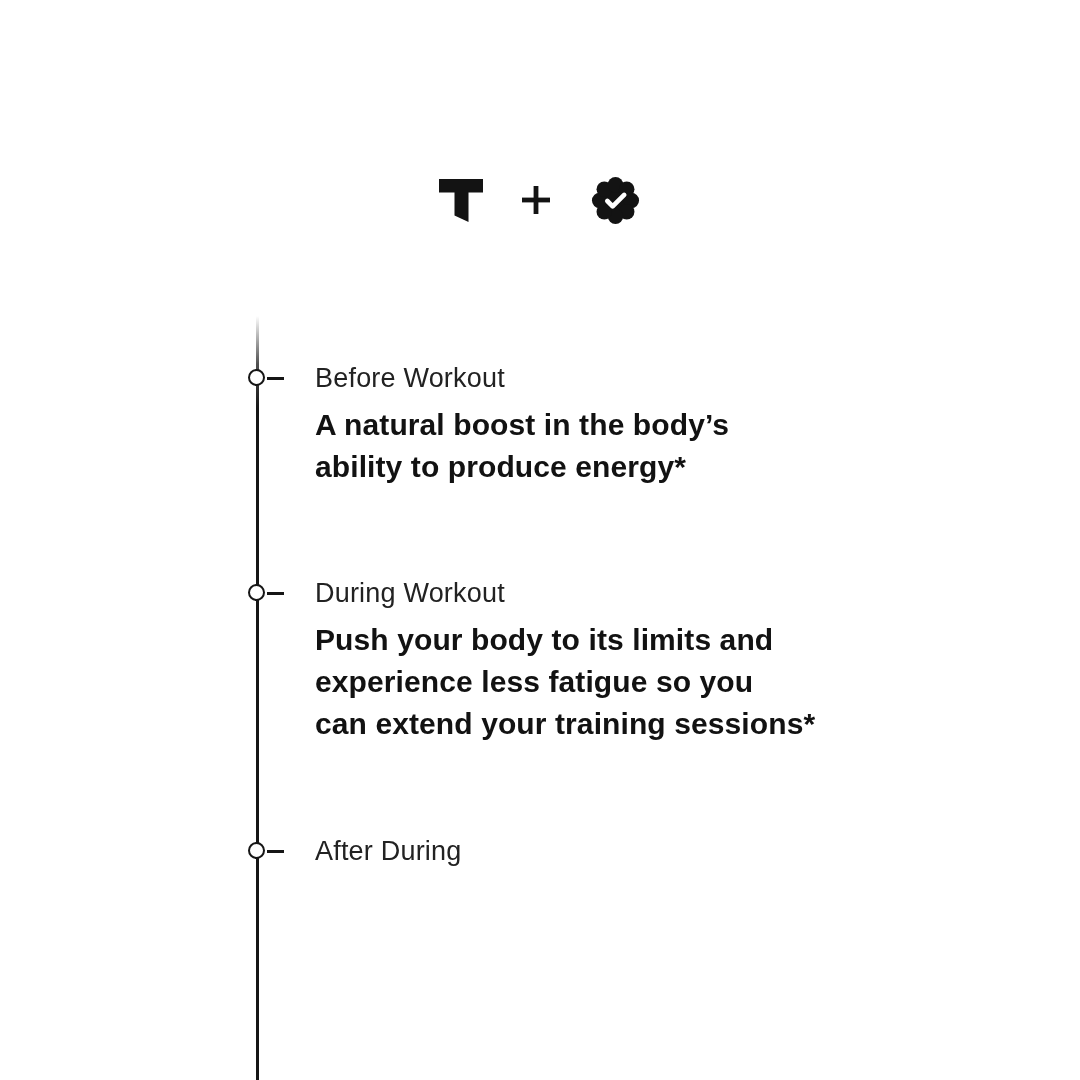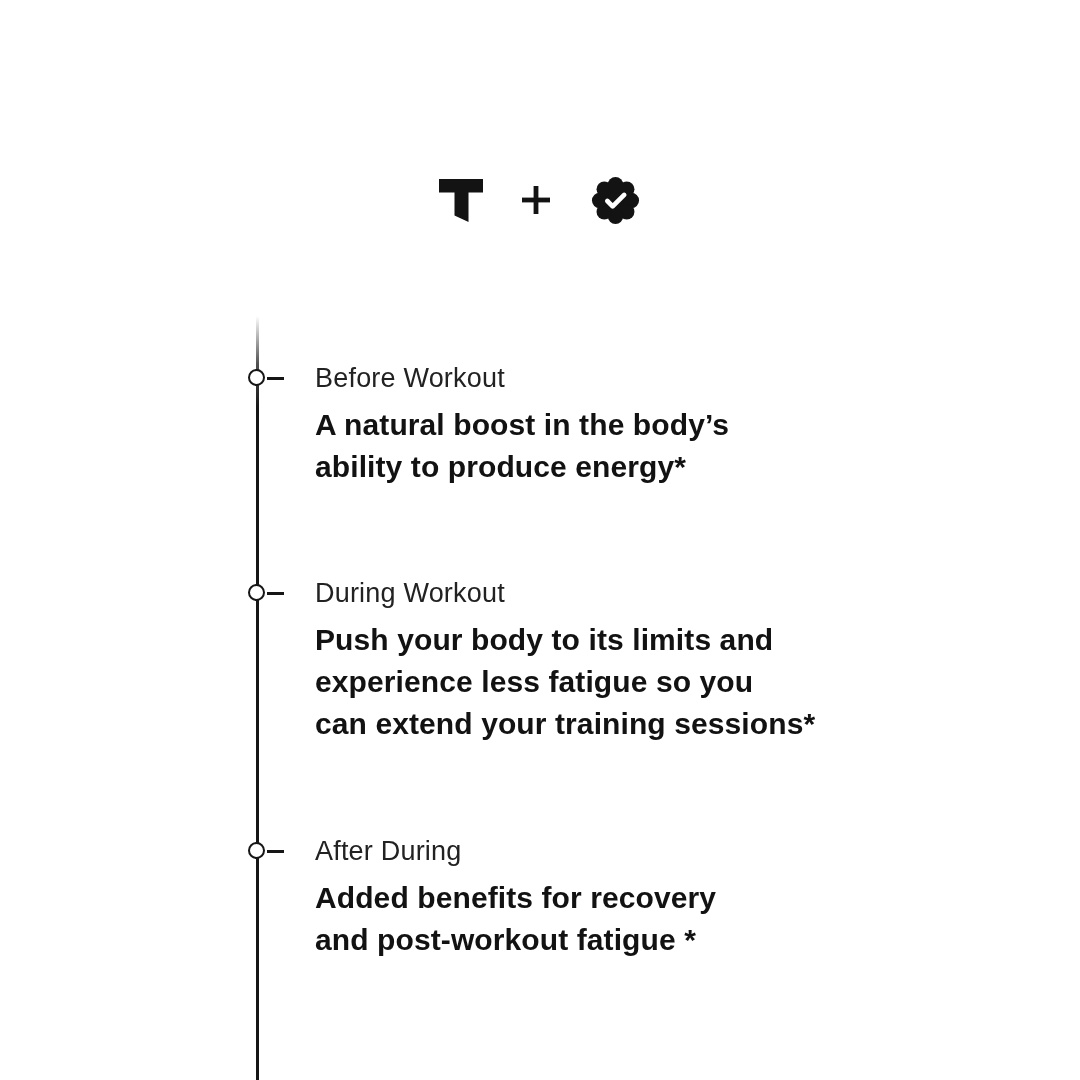--- a/index.html
+++ b/index.html
@@ -137,17 +137,15 @@
   </div>
 
   <div class="tl-item item-1">
     <div class="tl-title">Before Workout</div>
     <div class="tl-desc">A natural boost in the body’s
 ability to produce energy*</div>
   </div>
 
   <div class="tl-item item-3">
     <div class="tl-title">After During</div>
-    <div class="tl-desc">Added benefits for recovery
-and post-workout fatigue *</div>
   </div>
 
 </div>
 
 </body></html>

